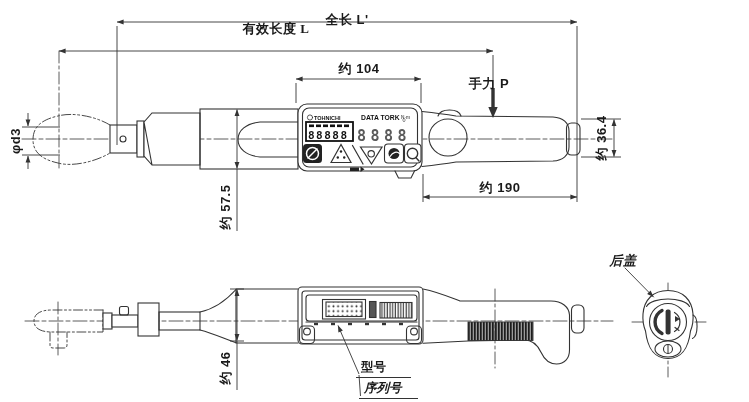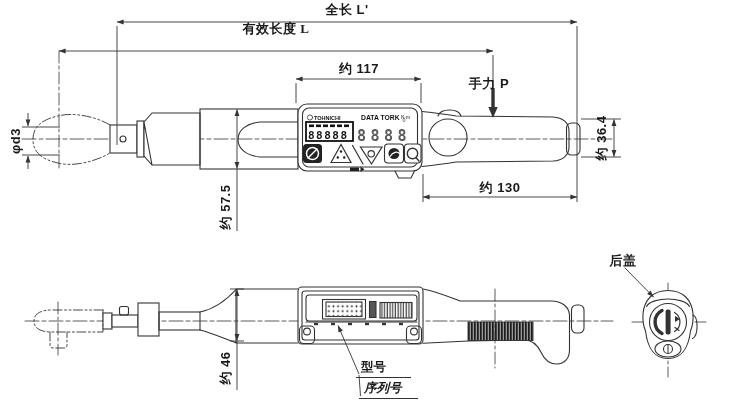--- a/index.html
+++ b/index.html
@@ -216,26 +216,26 @@
     <path d="M675,316 L680,319 L675,322 Z" fill="#333" stroke="none"></path>
     <path d="M675,327.5 L679,330.5" stroke-width="1.2"></path>
     <rect x="665.6" y="309.5" width="5" height="25" rx="2" fill="#333" stroke="none"></rect>
     <ellipse cx="668" cy="349" rx="13" ry="8"></ellipse>
     <circle cx="668" cy="349" r="4.5"></circle>
     <path d="M668,344.8 V353.2" stroke-width="1"></path>
     <path d="M625,268 L653.5,297" marker-end="url(#arr)" stroke-width="0.9"></path>
   </g>
 </svg>
 
-<div class="hlabel" style="left:347px;top:10px;">全长 L'</div>
+<div class="hlabel" style="left:347px;top:20px;">全长 L'</div>
 <div class="hlabel" style="left:276px;top:29px;font-family:Liberation Serif, serif;">有效长度 L</div>
-<div class="hlabel" style="left:359px;top:69px;">约 117</div>
+<div class="hlabel" style="left:359px;top:69px;">约 104</div>
 <div class="hlabel" style="left:489px;top:84px;">手力 P</div>
 <div class="rlabel" style="left:15px;top:141px;">φd3</div>
 <div class="rlabel" style="left:226px;top:207px;">约 57.5</div>
 <div class="rlabel" style="left:602px;top:138px;">约 36.4</div>
-<div class="hlabel" style="left:500px;top:188px;">约 130</div>
+<div class="hlabel" style="left:500px;top:188px;">约 190</div>
 <div class="rlabel" style="left:226px;top:368px;">约 46</div>
-<div class="hlabel" style="left:623px;top:261px;">后盖</div>
+<div class="hlabel" style="left:623px;top:261px;font-style:italic;">后盖</div>
 <div class="ulabel" style="left:356px;top:359px;width:46px;">型号</div>
 <div class="ulabel" style="left:359px;top:380px;width:50px;font-style:italic;">序列号</div>
 
 </div>
 
 </body></html>

